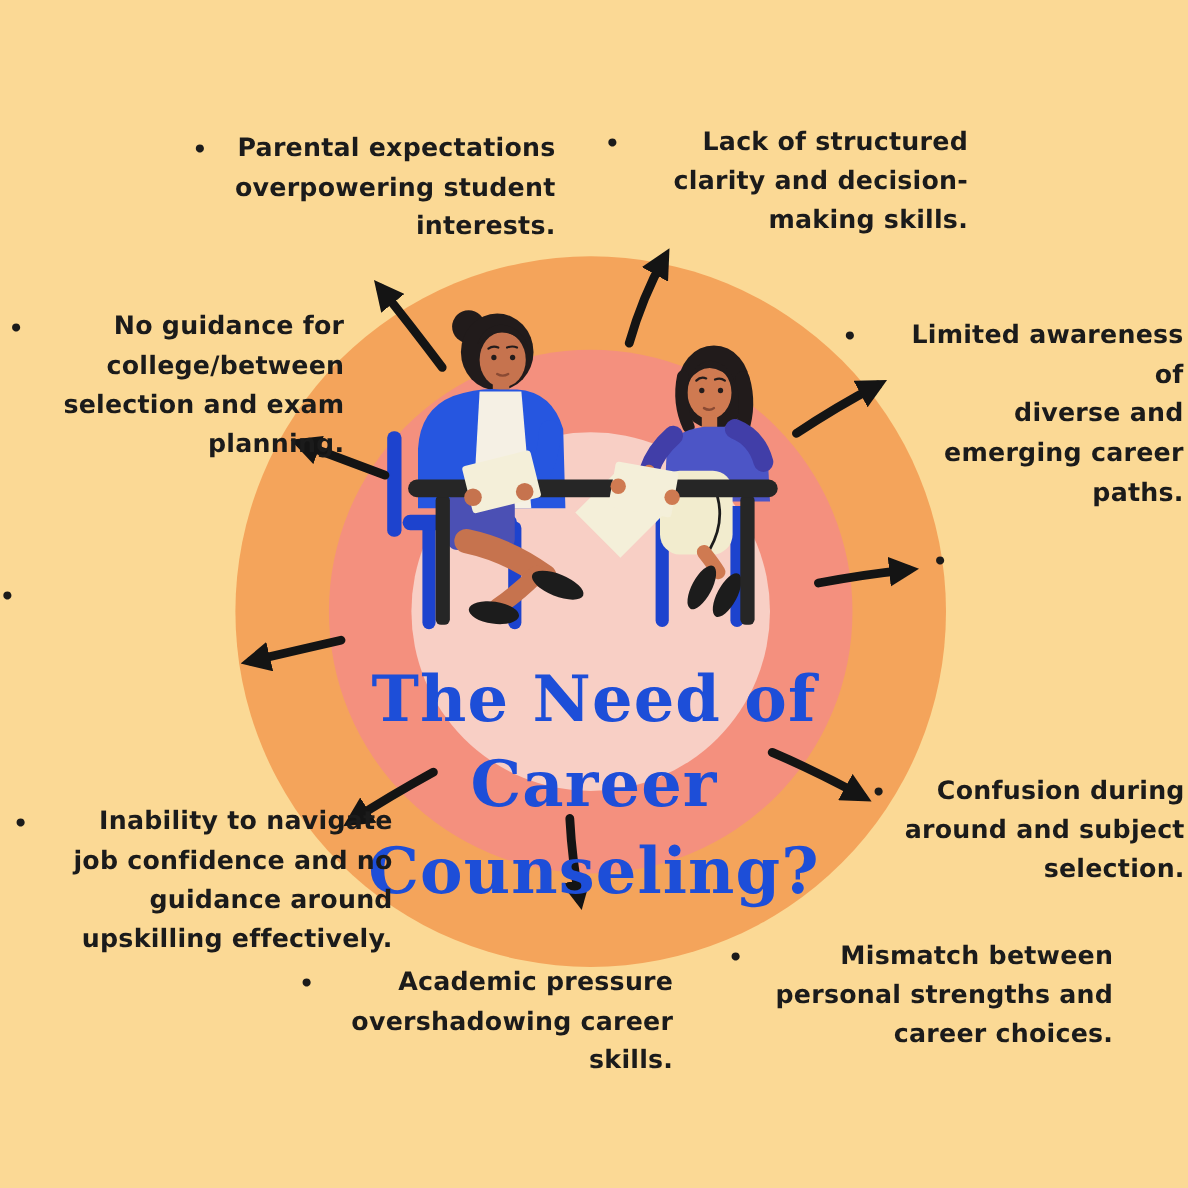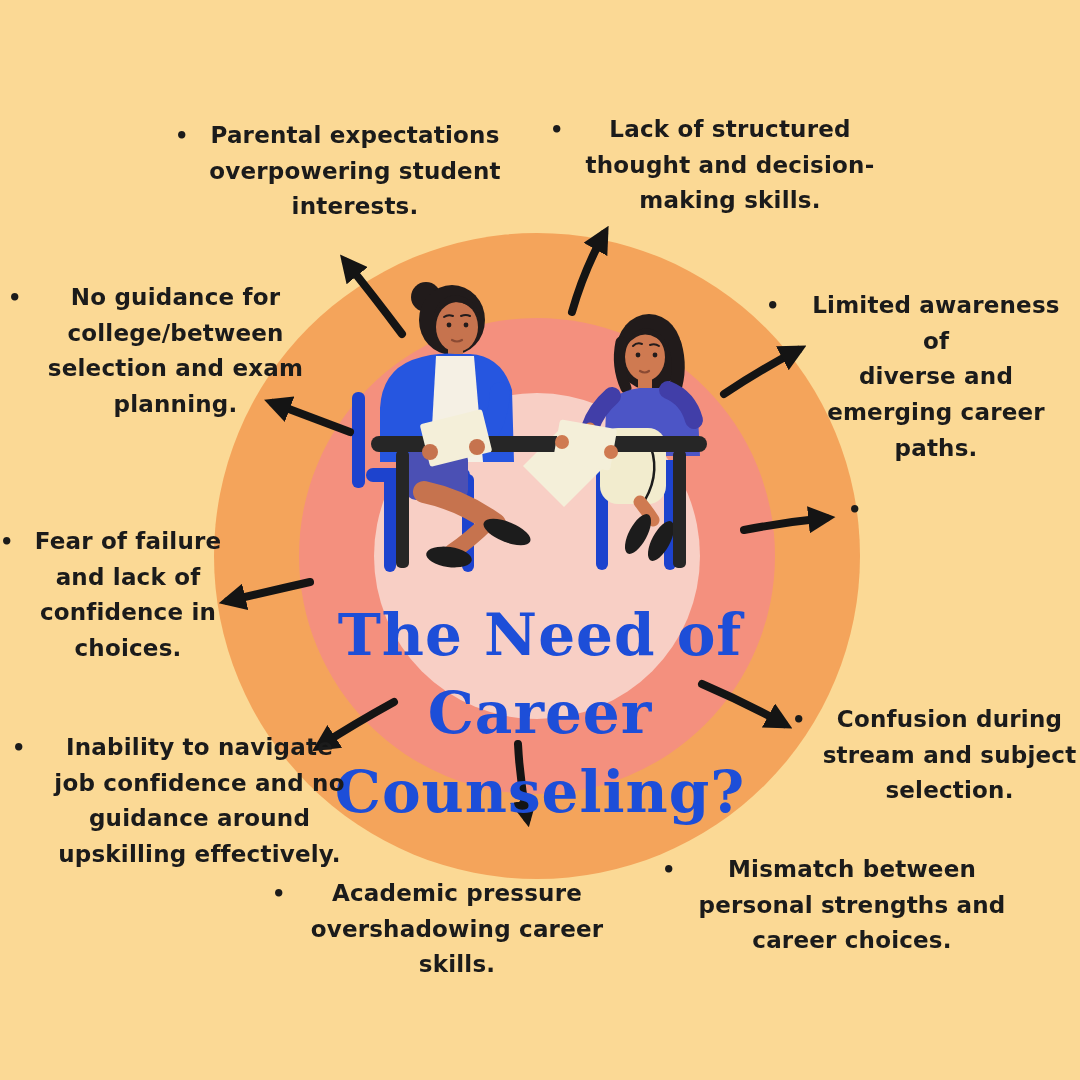--- a/index.html
+++ b/index.html
@@ -22,21 +22,21 @@
   }
   .item .bullet{
     width:30px;
     flex:0 0 30px;
     text-align:left;
     font-size:21px;
     padding-top:2px;
   }
   .item .txt{
     flex:1;
-    text-align:center;
+    text-align:right;
     white-space:pre-line;
     letter-spacing:0.2px;
   }
   .item.big{font-size:26px;}
   .title{
     position:absolute;
     left:260px;top:596px;width:560px;
     text-align:center;
     white-space:pre-line;
     font-family:"DejaVu Serif", serif;
@@ -158,40 +158,40 @@
   <div class="item" style="left:175px;top:118px;width:330px;">
     <span class="bullet">•</span>
     <span class="txt">Parental expectations
 overpowering student
 interests.</span>
   </div>
 
   <div class="item" style="left:550px;top:112px;width:330px;">
     <span class="bullet">•</span>
     <span class="txt">Lack of structured
-thought and decision-
+clarity and decision-
 making skills.</span>
   </div>
 
   <div class="item" style="left:766px;top:288px;width:310px;">
     <span class="bullet">•</span>
     <span class="txt">Limited awareness of
 diverse and
 emerging career
 paths.</span>
   </div>
 
   <div class="item big" style="left:848px;top:492px;width:232px;">
     <span class="bullet">•</span>
   </div>
 
   <div class="item" style="left:792px;top:702px;width:285px;">
     <span class="bullet">•</span>
     <span class="txt">Confusion during
-stream and subject
+around and subject
 selection.</span>
   </div>
 
   <div class="item" style="left:662px;top:852px;width:350px;">
     <span class="bullet">•</span>
     <span class="txt">Mismatch between
 personal strengths and
 career choices.</span>
   </div>
 
@@ -205,24 +205,20 @@
   <div class="item" style="left:12px;top:730px;width:345px;">
     <span class="bullet">•</span>
     <span class="txt">Inability to navigate
 job confidence and no
 guidance around
 upskilling effectively.</span>
   </div>
 
   <div class="item" style="left:0px;top:524px;width:226px;">
     <span class="bullet">•</span>
-    <span class="txt">Fear of failure
-and lack of
-confidence in
-choices.</span>
   </div>
 
   <div class="item" style="left:8px;top:280px;width:305px;">
     <span class="bullet">•</span>
     <span class="txt">No guidance for
 college/between
 selection and exam
 planning.</span>
   </div>
 

